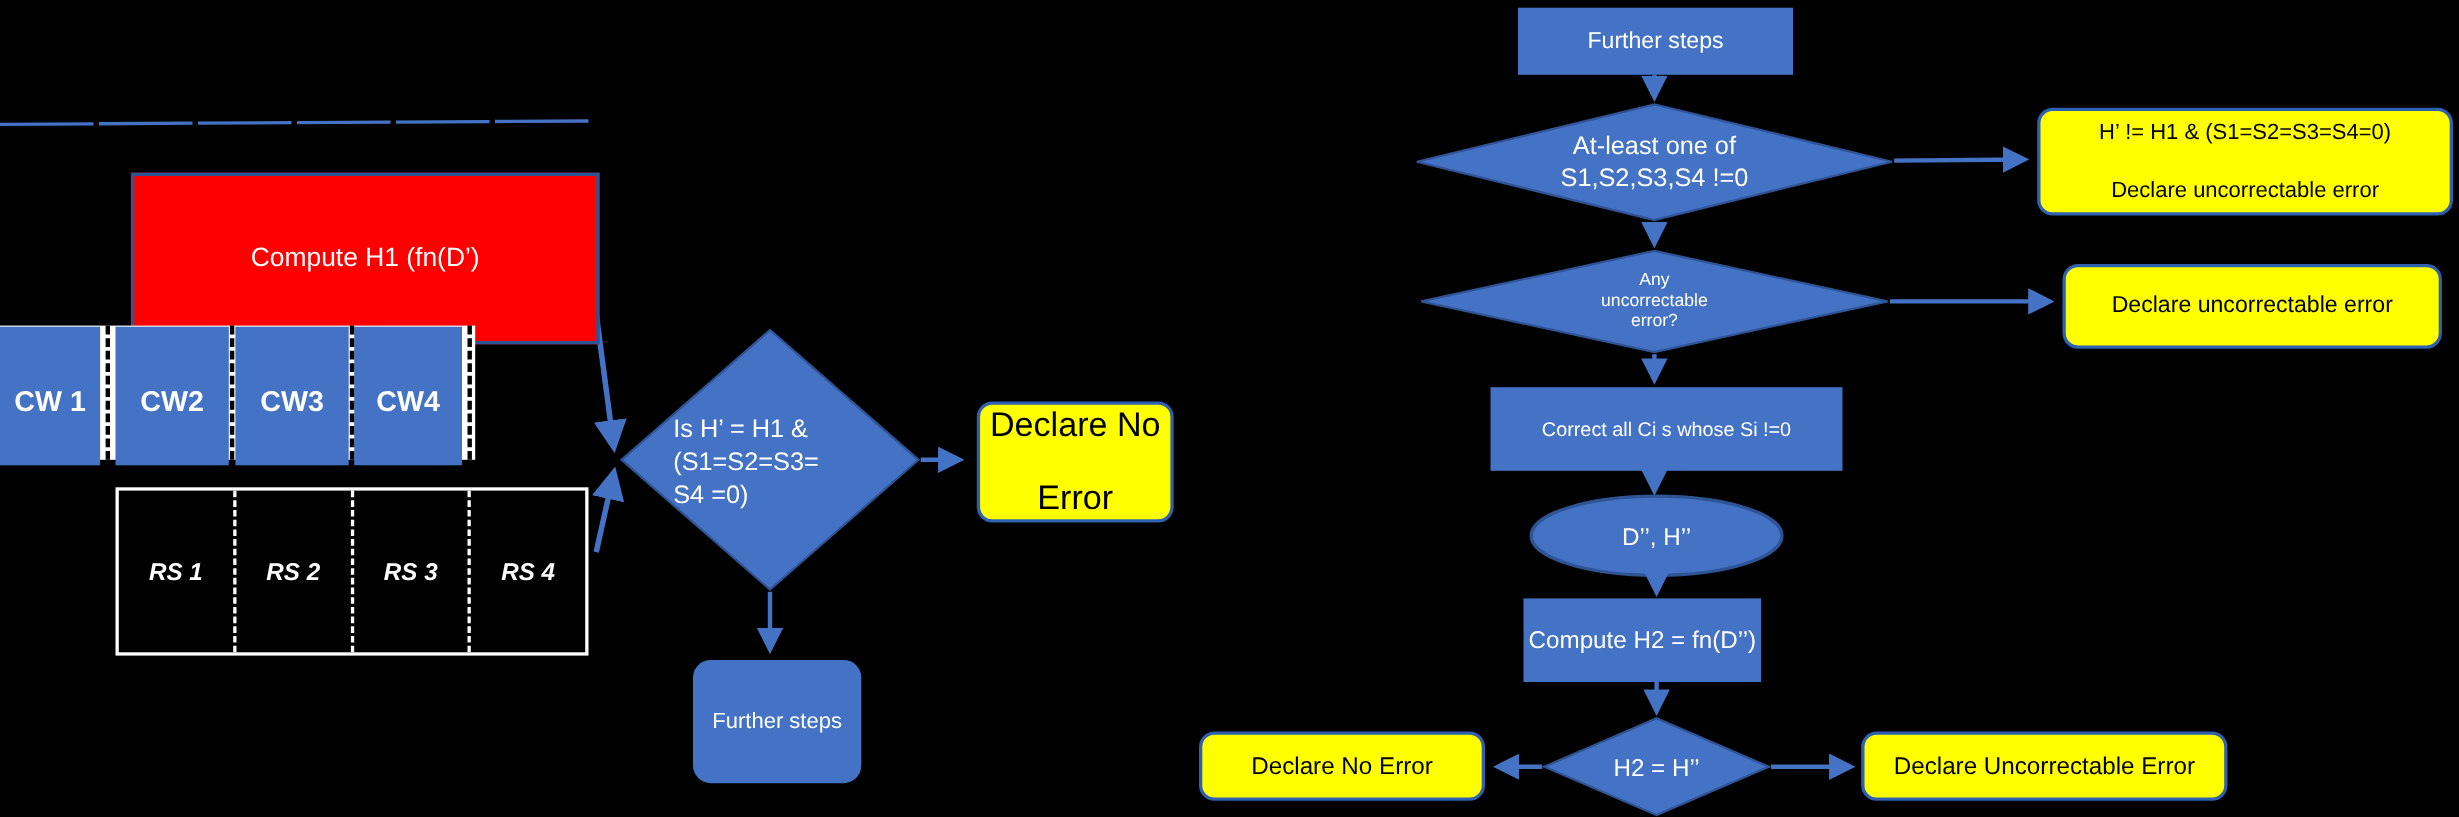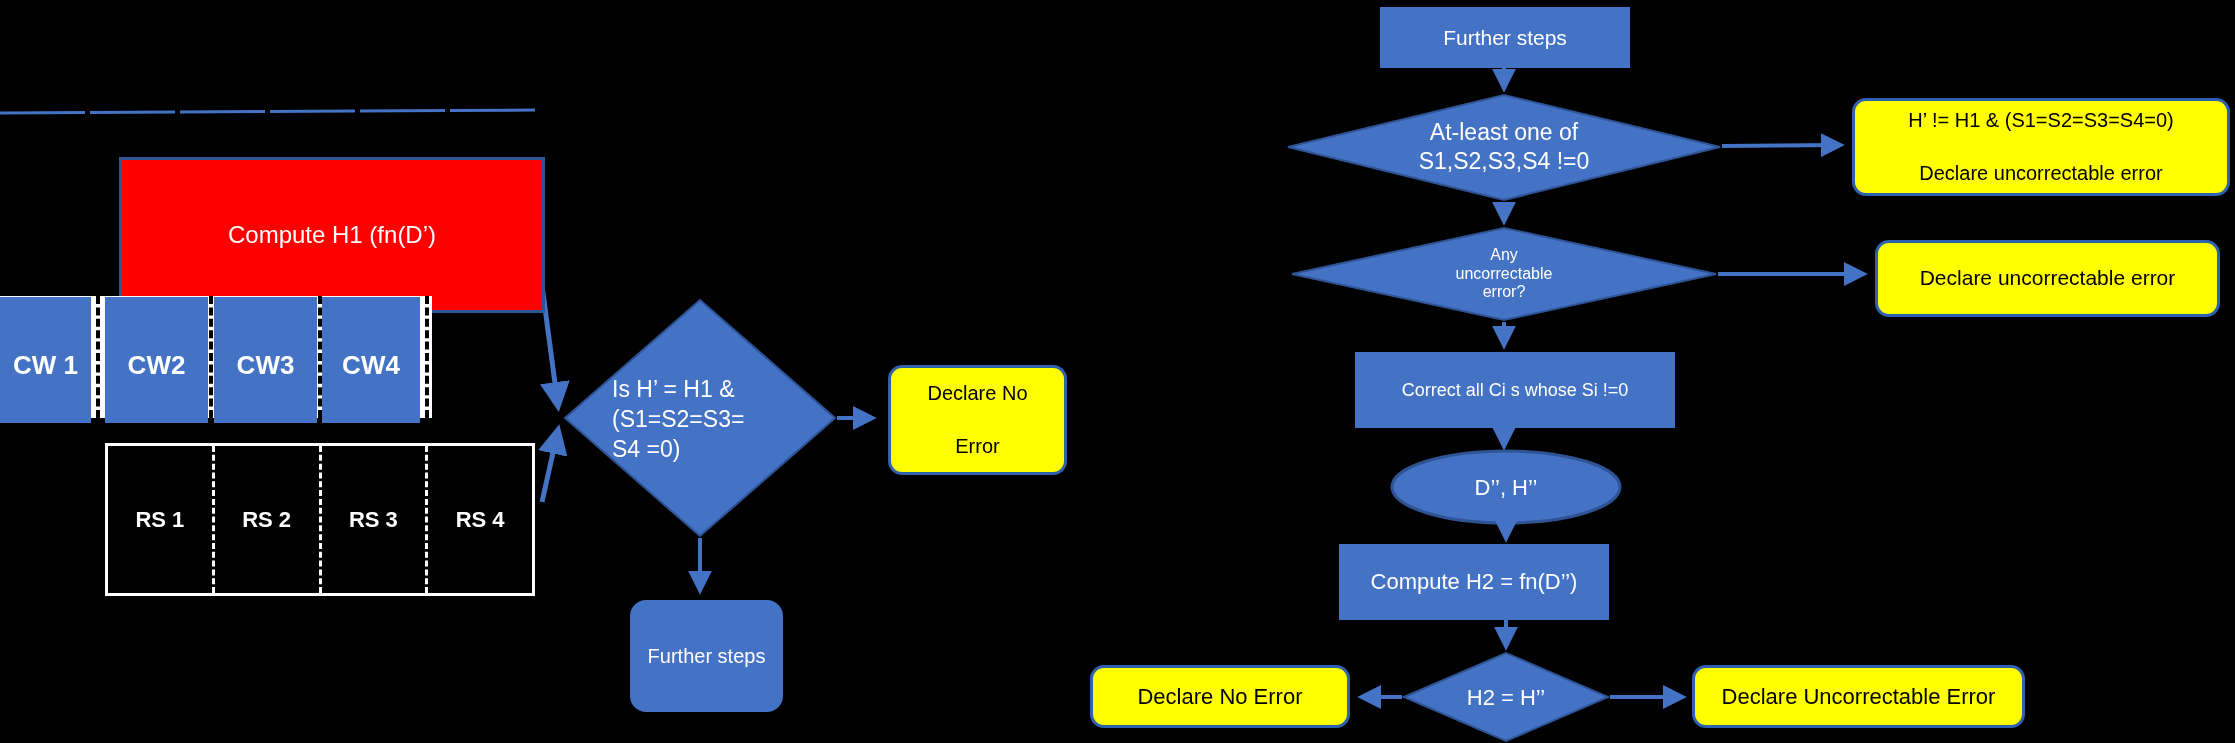--- a/index.html
+++ b/index.html
@@ -36,21 +36,21 @@
     display:flex;align-items:center;justify-content:center;
     color:var(--text-white,#fff);font-weight:bold;font-size:26px;padding-top:10px;
   }
   .cw-gap{position:absolute;top:0;height:122px;width:0;border-left:4px dashed #000;}
   .rs-row{
     left:105px;top:443px;width:430px;height:153px;z-index:2;
     background:#000;border:3px solid #fff;display:flex;
   }
   .rs-cell{
     flex:1;display:flex;align-items:center;justify-content:center;
-    color:var(--text-white,#fff);font-weight:bold;font-size:22px;
+    color:var(--text-white,#fff);font-weight:bold;font-size:22px;font-style:italic;
   }
   .rs-cell + .rs-cell{border-left:3px dashed #fff;}
 
   
   .diamond{fill:var(--accent-blue,#4472C4);stroke:var(--border-blue,#2F5496);stroke-width:2;}
   .oval{fill:var(--accent-blue,#4472C4);stroke:var(--border-blue,#2F5496);stroke-width:3;}
   .conn{stroke:var(--arrow-blue,#4472C4);stroke-width:4;fill:none;}
   .conn.thick{stroke-width:5;}
   .bluebox{
     z-index:2;background:var(--accent-blue,#4472C4);
@@ -58,30 +58,30 @@
     color:var(--text-white,#fff);
   }
   .yellowbox{
     z-index:2;background:var(--shape-yellow,#FF0);border:3px solid #2E61B0;border-radius:14px;
     display:flex;flex-direction:column;align-items:center;justify-content:center;
     color:var(--text-black,#000);line-height:1.25;gap:28px;
   }
 
   
   .fs-left{left:630px;top:600px;width:153px;height:112px;border-radius:16px;font-size:20px;}
-  .yl-noerr{left:888px;top:365px;width:179px;height:110px;font-size:20px;text-align:center;}
+  .yl-noerr{left:888px;top:365px;width:179px;height:110px;font-size:31px;text-align:center;}
   .dleft-lbl{left:612px;top:350px;width:185px;height:140px;font-size:23px;line-height:1.3;justify-content:flex-start;text-align:left;}
   .fs-top{left:1380px;top:7px;width:250px;height:61px;font-size:21px;}
   .d1-lbl{left:1344px;top:104px;width:320px;height:86px;font-size:23px;line-height:1.25;flex-direction:column;}
   .y1{left:1852px;top:98px;width:378px;height:98px;font-size:20px;}
   .d2-lbl{left:1364px;top:230px;width:280px;height:88px;font-size:16px;line-height:1.18;flex-direction:column;}
   .y2{left:1875px;top:240px;width:345px;height:77px;font-size:21px;}
   .correct-box{left:1355px;top:352px;width:320px;height:76px;font-size:18px;}
   .oval-lbl{left:1392px;top:469px;width:228px;height:38px;font-size:22px;}
-  .h2-box{left:1339px;top:544px;width:270px;height:76px;font-size:22px;justify-content:center;}
+  .h2-box{left:1385px;top:544px;width:216px;height:76px;font-size:22px;justify-content:center;}
   .d3-lbl{left:1420px;top:681px;width:172px;height:34px;font-size:22px;}
   .y3{left:1090px;top:665px;width:260px;height:63px;font-size:22px;}
   .y4{left:1692px;top:665px;width:333px;height:63px;font-size:22px;}
 </style>
 </head>
 <body>
 
 <div class="canvas">
 
   <svg class="layer" width="2235" height="743" viewBox="0 0 2235 743">

